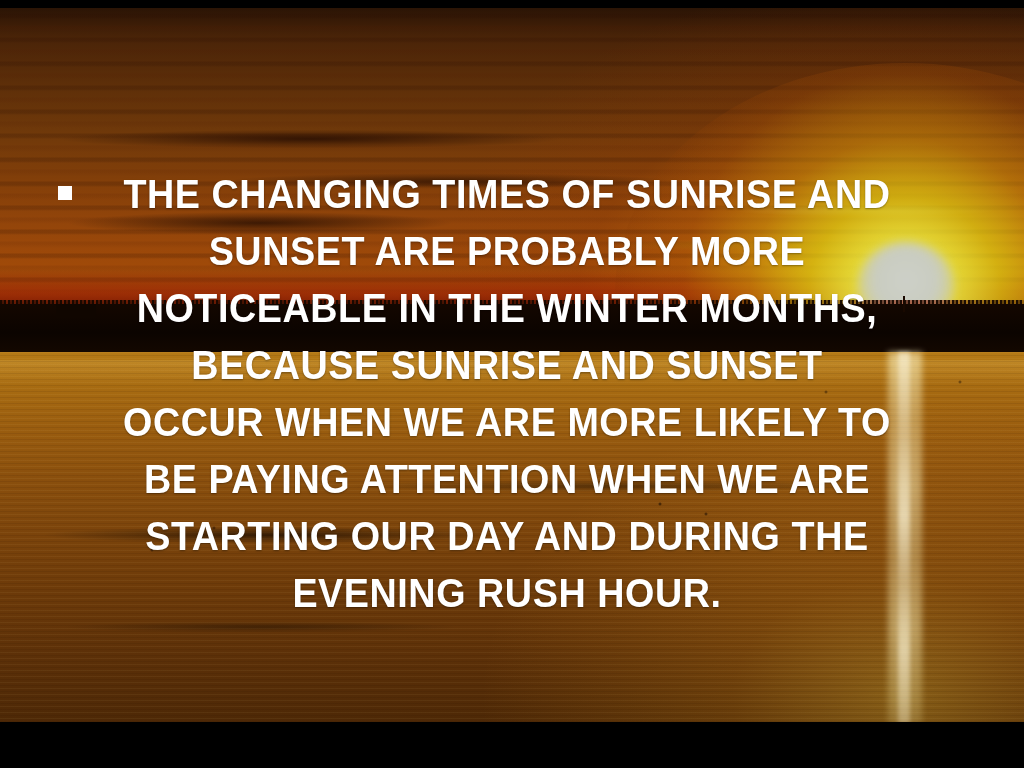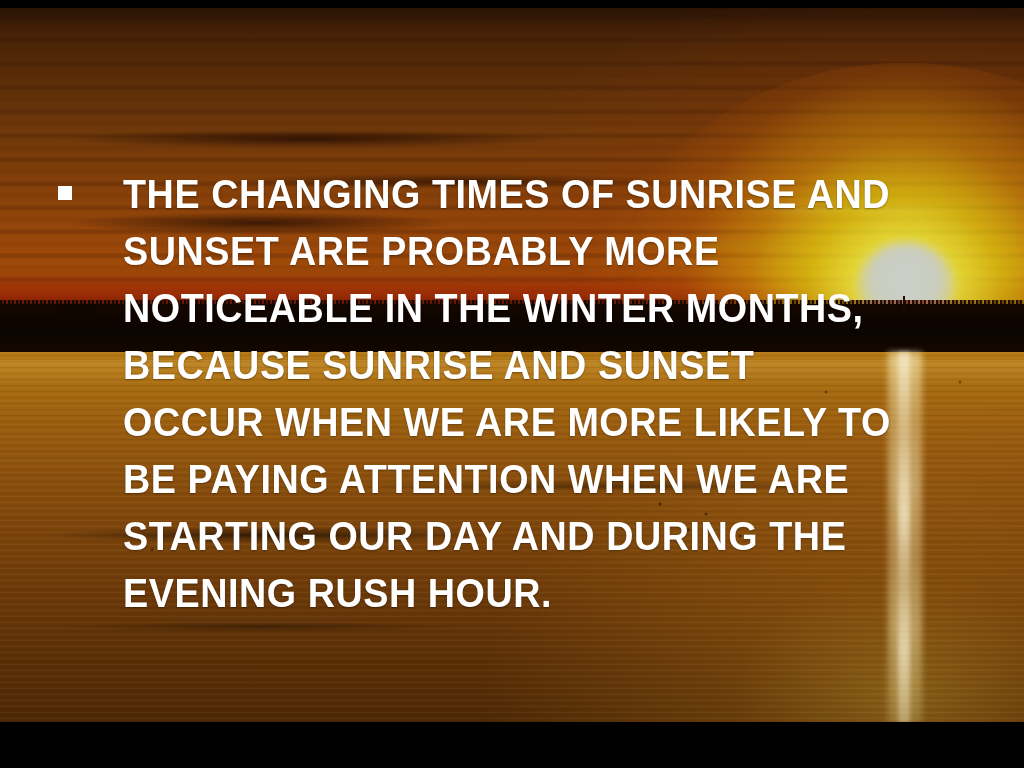--- a/index.html
+++ b/index.html
@@ -14,20 +14,21 @@
     overflow: hidden;
     font-family: "Liberation Sans", sans-serif;
   }
 
   #slide {
     position: relative;
     width: 1024px;
     height: 744px;
     background: #000000;
     overflow: hidden;
+    text-align: center;
   }
 
   
   #photo {
     position: absolute;
     left: 0;
     top: 8px;
     width: 1024px;
     height: 714px;
     overflow: hidden;

